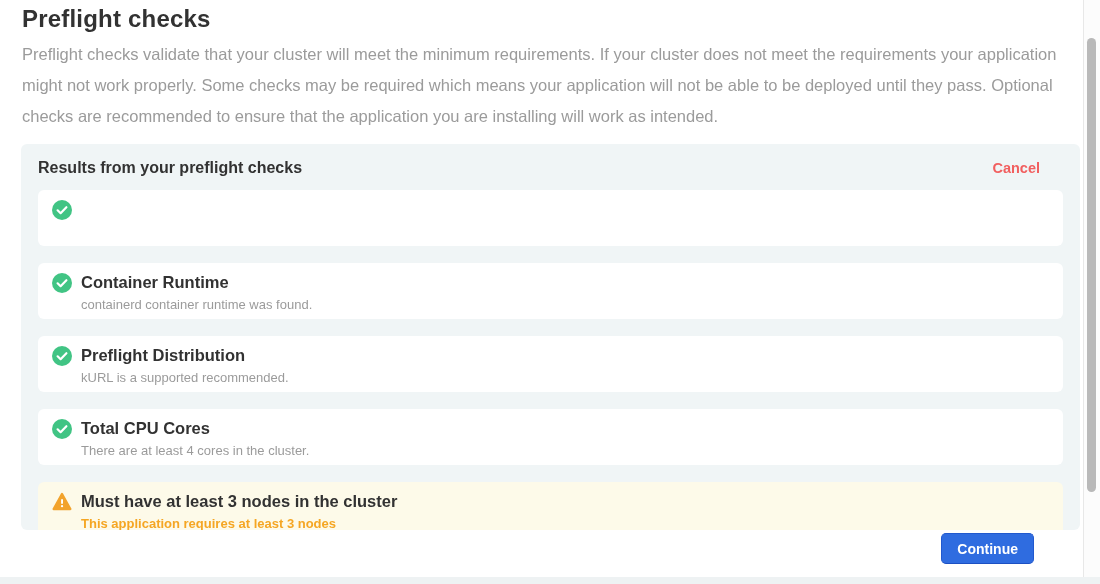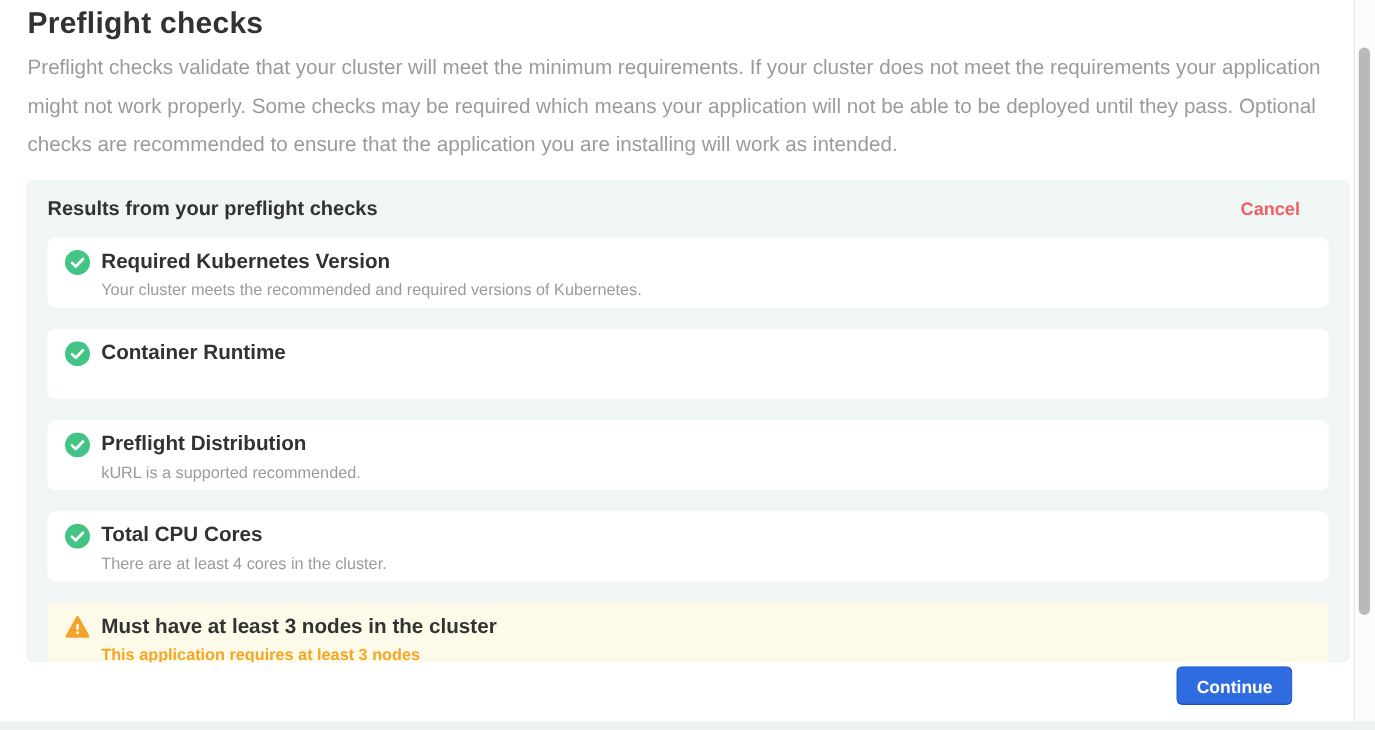--- a/index.html
+++ b/index.html
@@ -163,36 +163,33 @@
   </div>
   <div id="checks-list">
   <div class="check-card success">
     <span class="check-icon icon-success">
       <svg width="20" height="20" viewBox="0 0 20 20">
         <circle cx="10" cy="10" r="10" fill="#41c484"></circle>
         <path d="M5.6 10.3 L8.6 13.2 L14.4 7.2" fill="none" stroke="#ffffff" stroke-width="2.2" stroke-linecap="round" stroke-linejoin="round"></path>
       </svg>
     </span>
 
-    <span class="check-text">
-      <span class="check-title" style="display:block">Required Kubernetes Version</span>
-      <span class="check-message" style="display:block">Your cluster meets the recommended and required versions of Kubernetes.</span>
-    </span>
   </div>
 
   <div class="check-card success">
     <span class="check-icon icon-success">
       <svg width="20" height="20" viewBox="0 0 20 20">
         <circle cx="10" cy="10" r="10" fill="#41c484"></circle>
         <path d="M5.6 10.3 L8.6 13.2 L14.4 7.2" fill="none" stroke="#ffffff" stroke-width="2.2" stroke-linecap="round" stroke-linejoin="round"></path>
       </svg>
     </span>
 
     <span class="check-text">
       <span class="check-title" style="display:block">Container Runtime</span>
+      <span class="check-message" style="display:block">containerd container runtime was found.</span>
     </span>
   </div>
 
   <div class="check-card success">
     <span class="check-icon icon-success">
       <svg width="20" height="20" viewBox="0 0 20 20">
         <circle cx="10" cy="10" r="10" fill="#41c484"></circle>
         <path d="M5.6 10.3 L8.6 13.2 L14.4 7.2" fill="none" stroke="#ffffff" stroke-width="2.2" stroke-linecap="round" stroke-linejoin="round"></path>
       </svg>
     </span>

